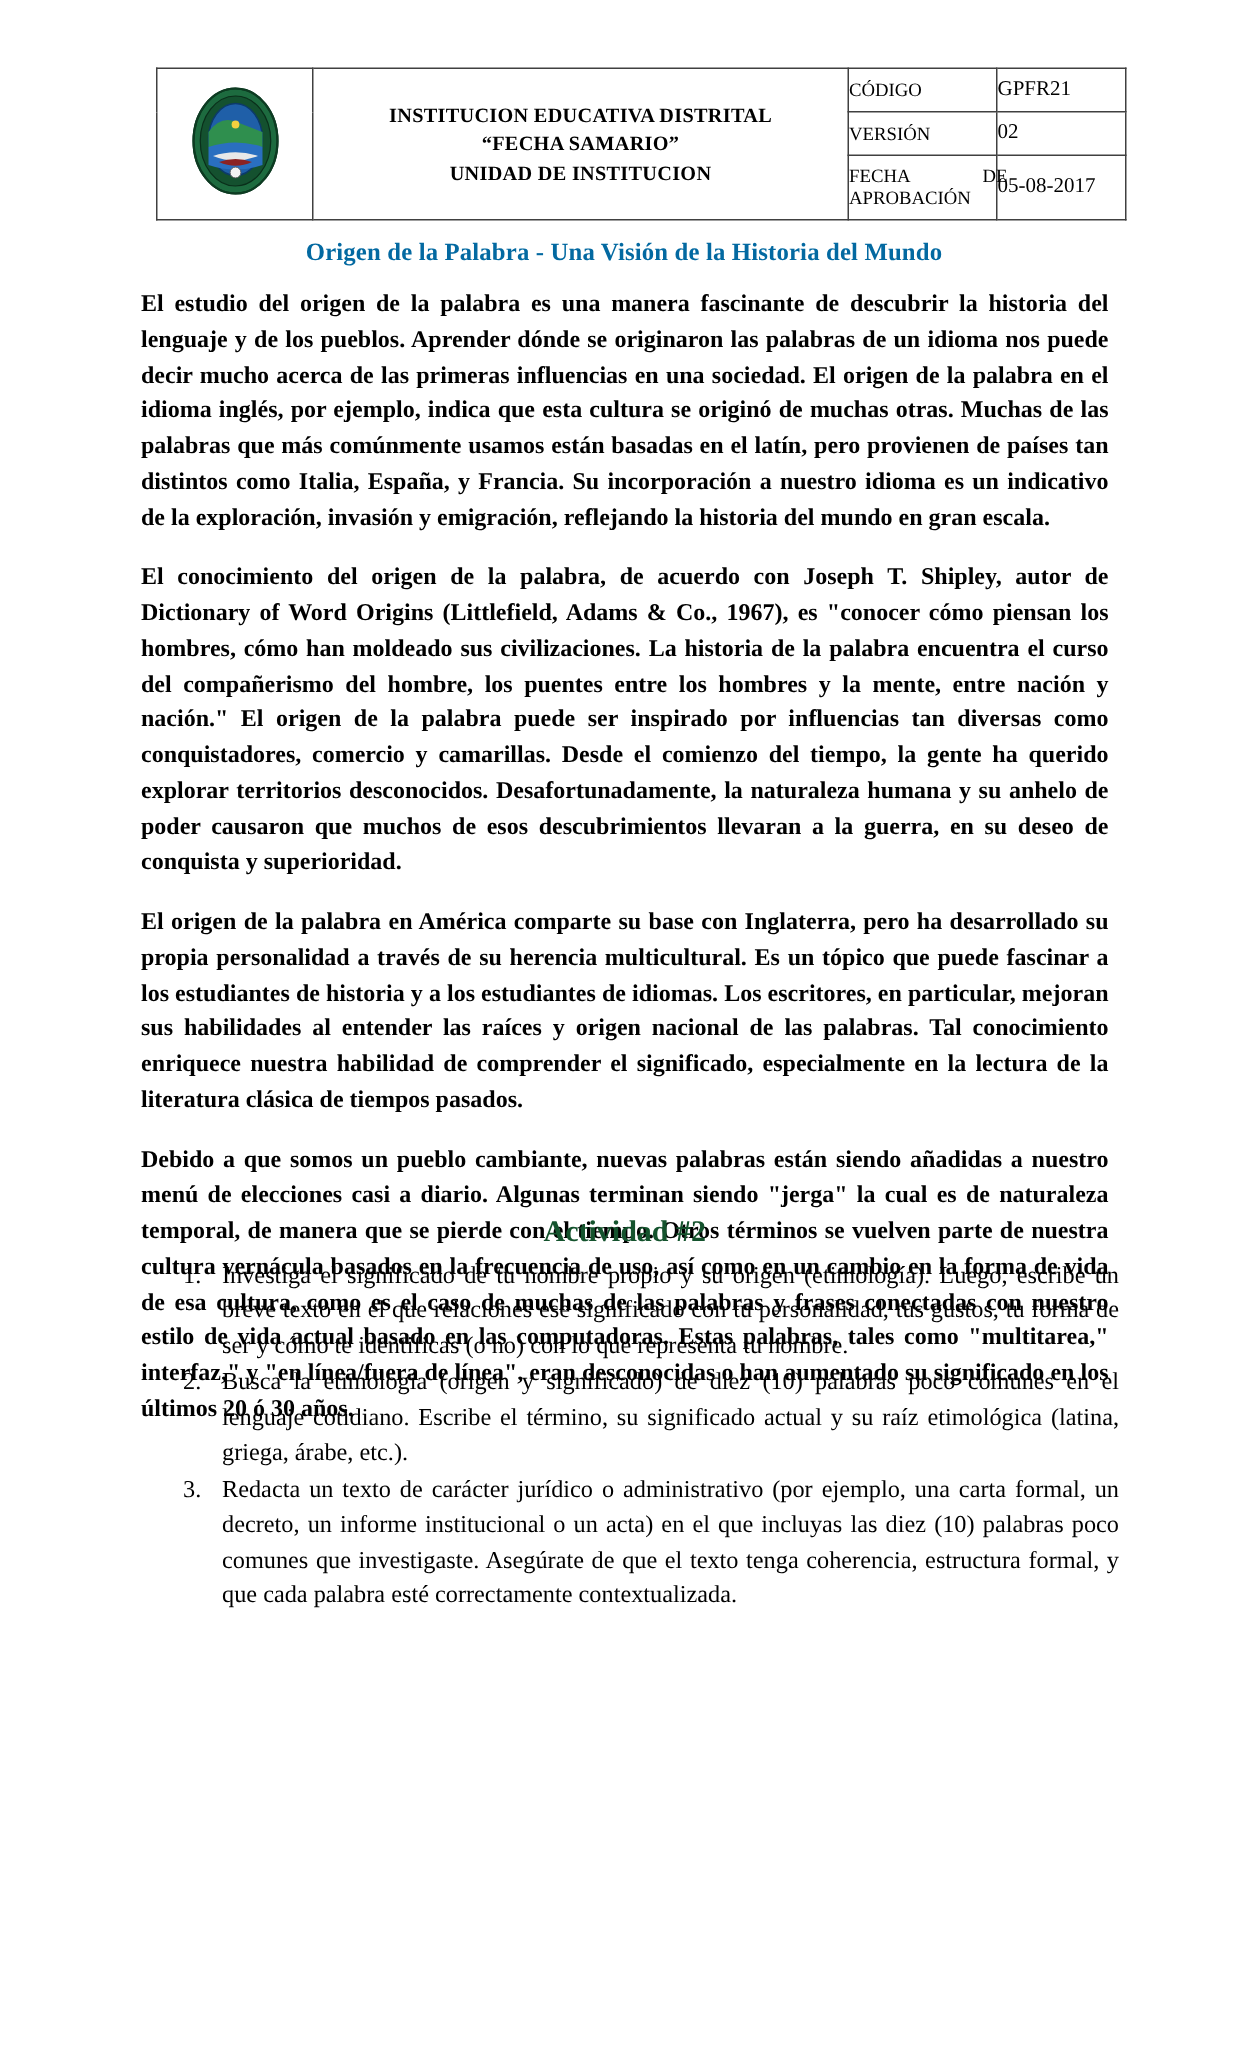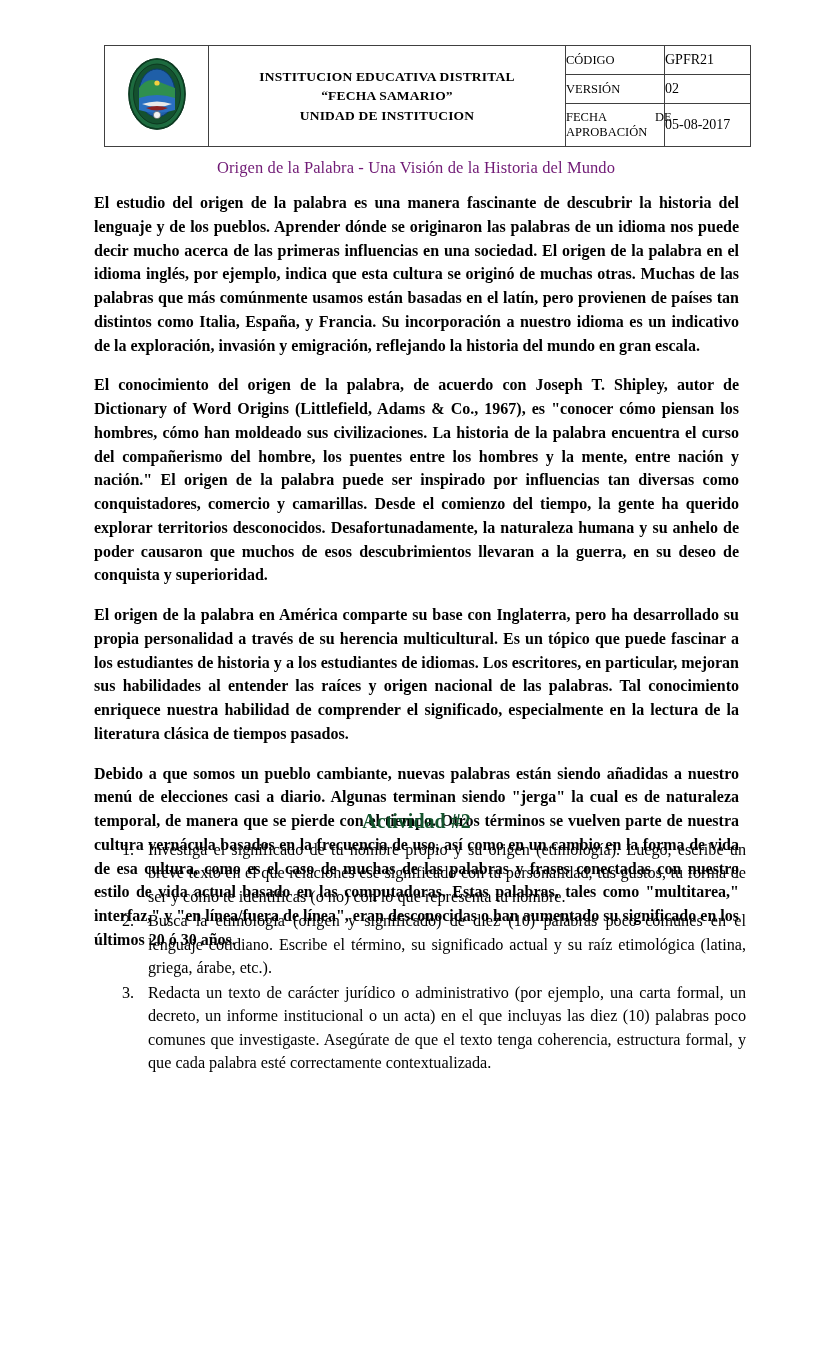--- a/index.html
+++ b/index.html
@@ -94,22 +94,22 @@
     height: 72px;
   }
 
   
   .doc-title {
     position: absolute;
     left: 94px;
     top: 158px;
     width: 644px;
     text-align: center;
-    color: #701a75;
-    font-weight: normal;
+    color: #0369a1;
+    font-weight: bold;
     font-size: 16.5px;
     letter-spacing: 0.1px;
   }
 
   
   .body-wrap {
     position: absolute;
     left: 94px;
     top: 191px;
     width: 645px;

